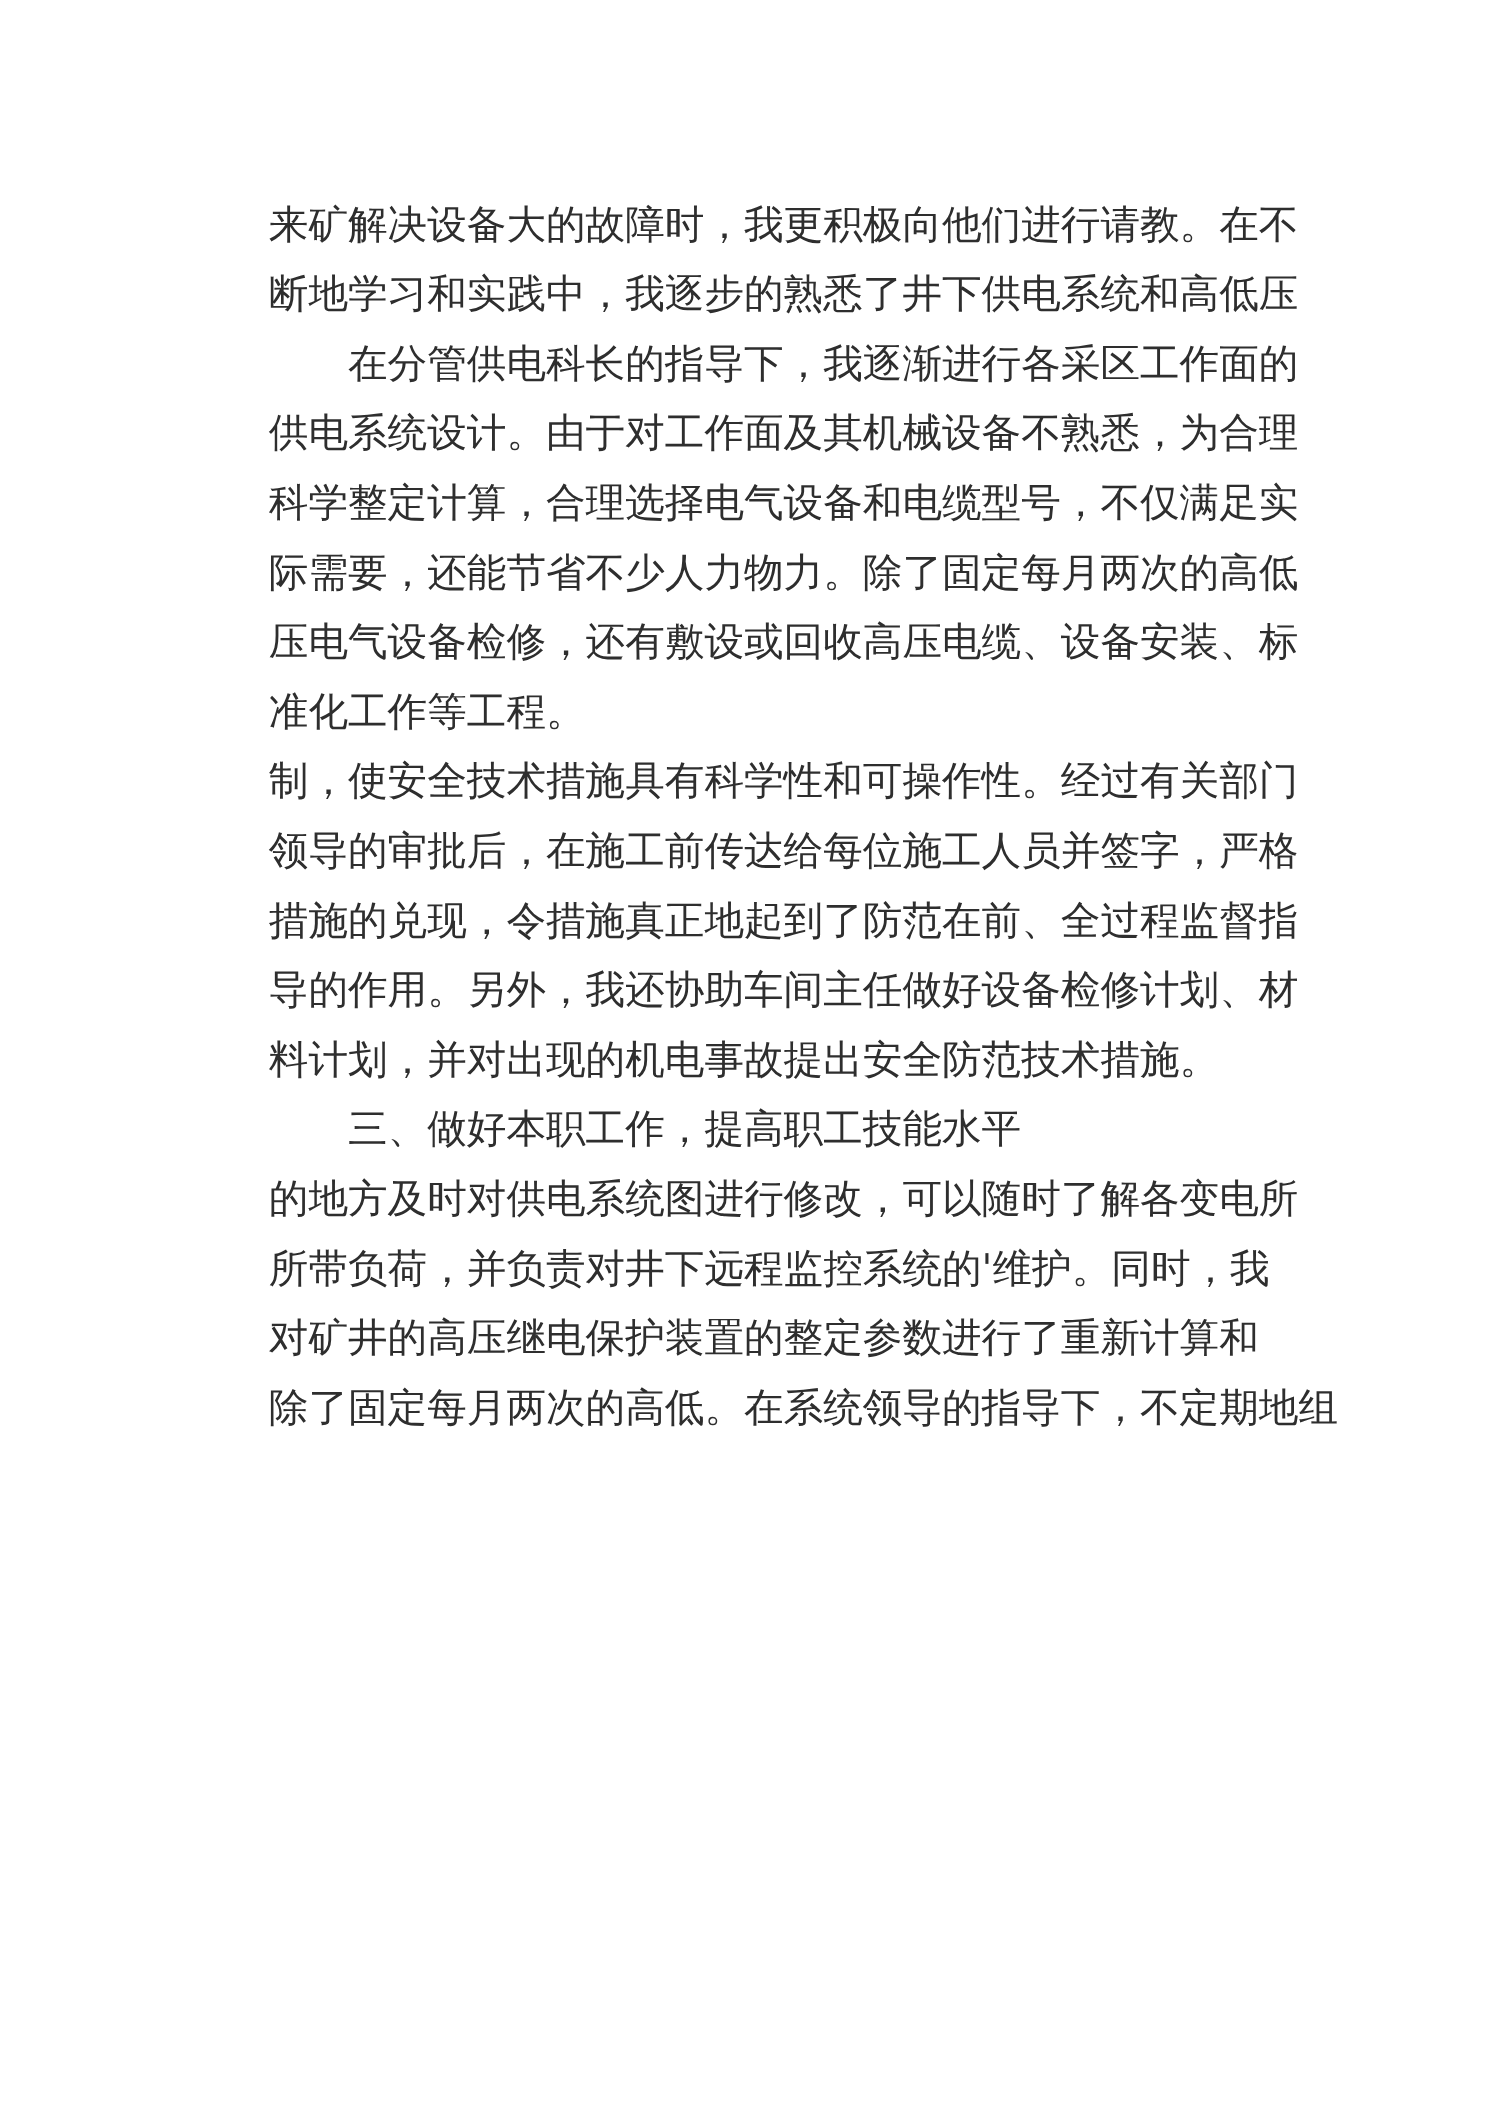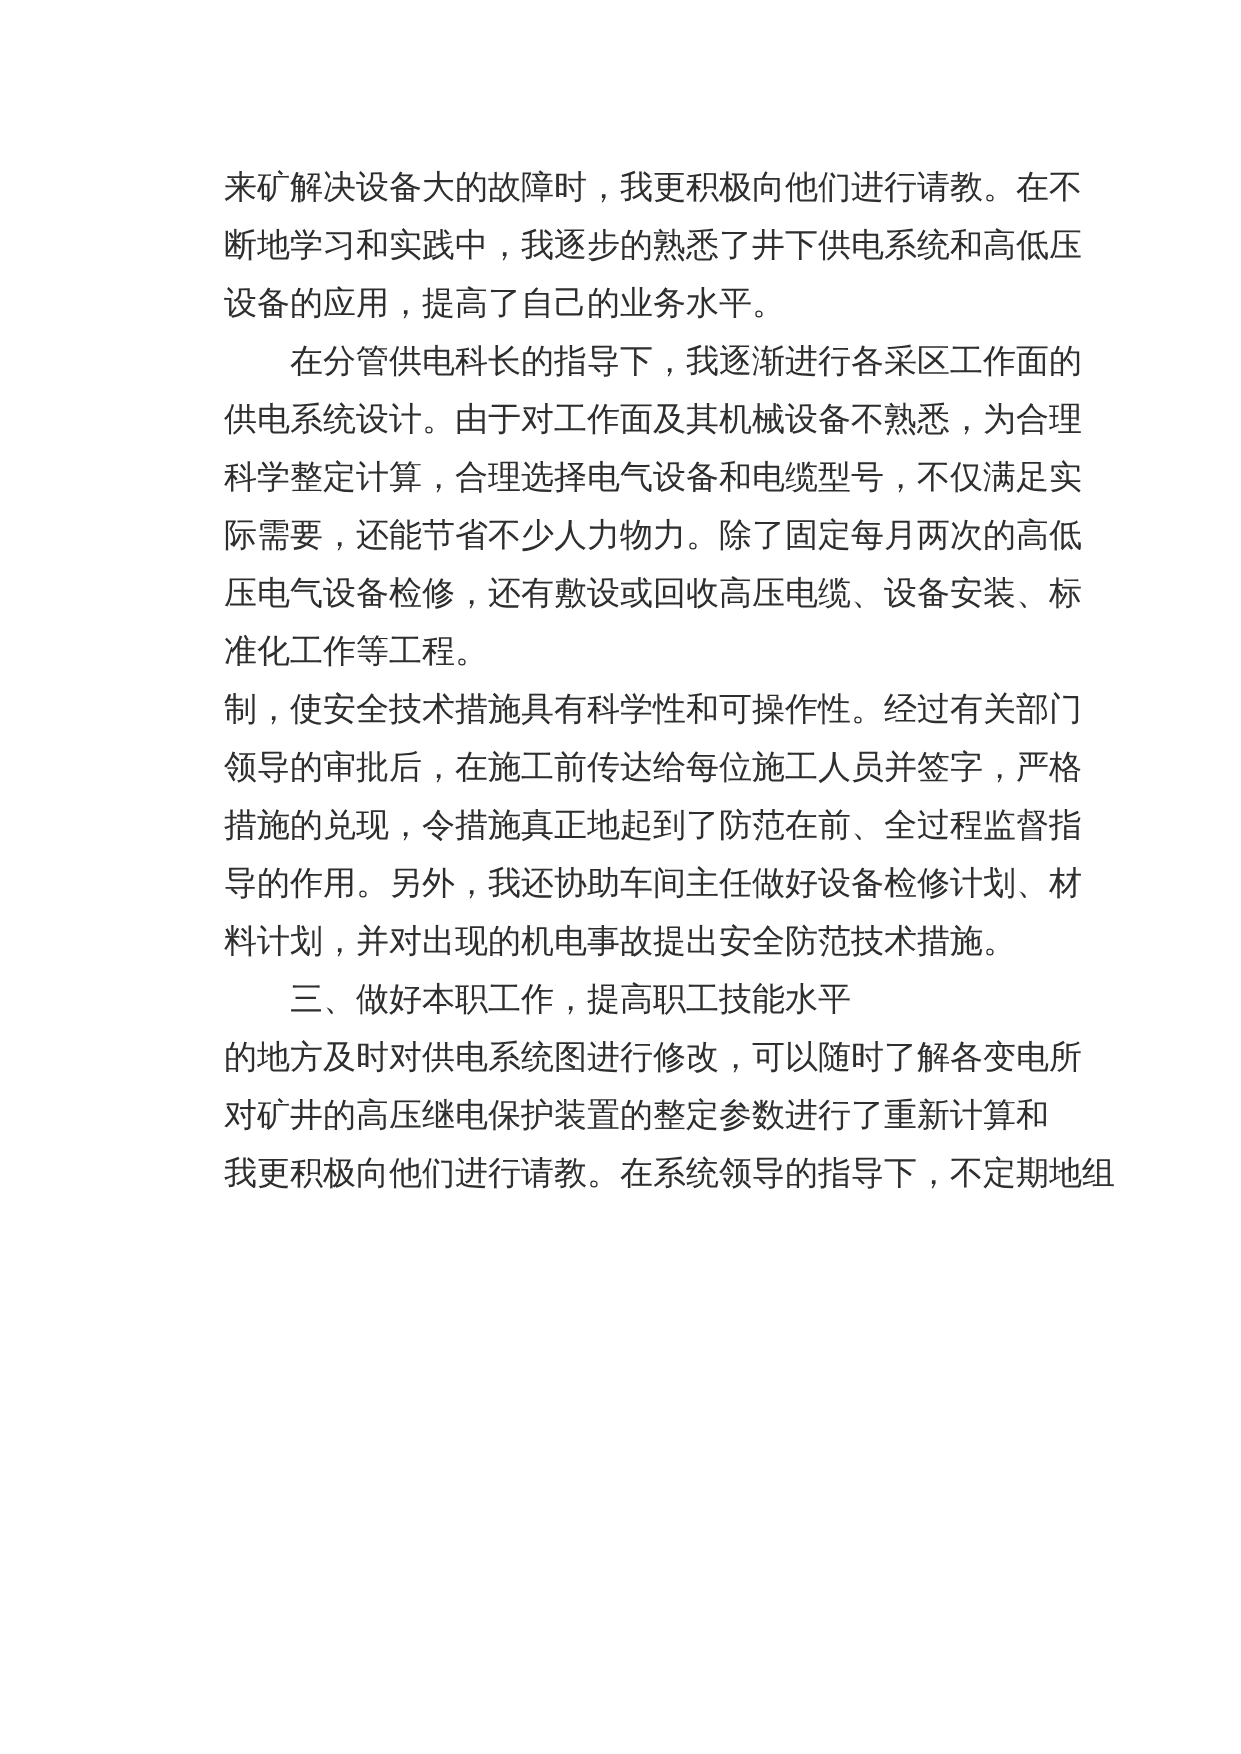--- a/index.html
+++ b/index.html
@@ -43,30 +43,30 @@
     text-indent: 66px;
   }
 </style>
 </head>
 <body>
 
 <div class="doc-page">
   <div class="doc-lines">
       <div class="line">来矿解决设备大的故障时，我更积极向他们进行请教。在不</div>
       <div class="line">断地学习和实践中，我逐步的熟悉了井下供电系统和高低压</div>
-      <div class="line">设备的应用，提高了自己的业务水平。</div>
       <div class="line indent">在分管供电科长的指导下，我逐渐进行各采区工作面的</div>
       <div class="line">供电系统设计。由于对工作面及其机械设备不熟悉，为合理</div>
       <div class="line">科学整定计算，合理选择电气设备和电缆型号，不仅满足实</div>
       <div class="line">际需要，还能节省不少人力物力。除了固定每月两次的高低</div>
       <div class="line">压电气设备检修，还有敷设或回收高压电缆、设备安装、标</div>
       <div class="line">准化工作等工程。</div>
       <div class="line">制，使安全技术措施具有科学性和可操作性。经过有关部门</div>
       <div class="line">领导的审批后，在施工前传达给每位施工人员并签字，严格</div>
       <div class="line">措施的兑现，令措施真正地起到了防范在前、全过程监督指</div>
       <div class="line">导的作用。另外，我还协助车间主任做好设备检修计划、材</div>
       <div class="line">料计划，并对出现的机电事故提出安全防范技术措施。</div>
       <div class="line indent">三、做好本职工作，提高职工技能水平</div>
       <div class="line">的地方及时对供电系统图进行修改，可以随时了解各变电所</div>
+      <div class="line">所带负荷，并负责对井下远程监控系统的'维护。同时，我</div>
       <div class="line">对矿井的高压继电保护装置的整定参数进行了重新计算和</div>
-      <div class="line">我更积极向他们进行请教。在系统领导的指导下，不定期地组</div>
+      <div class="line">除了固定每月两次的高低。在系统领导的指导下，不定期地组</div>
     </div>
 </div>
 
 </body></html>

